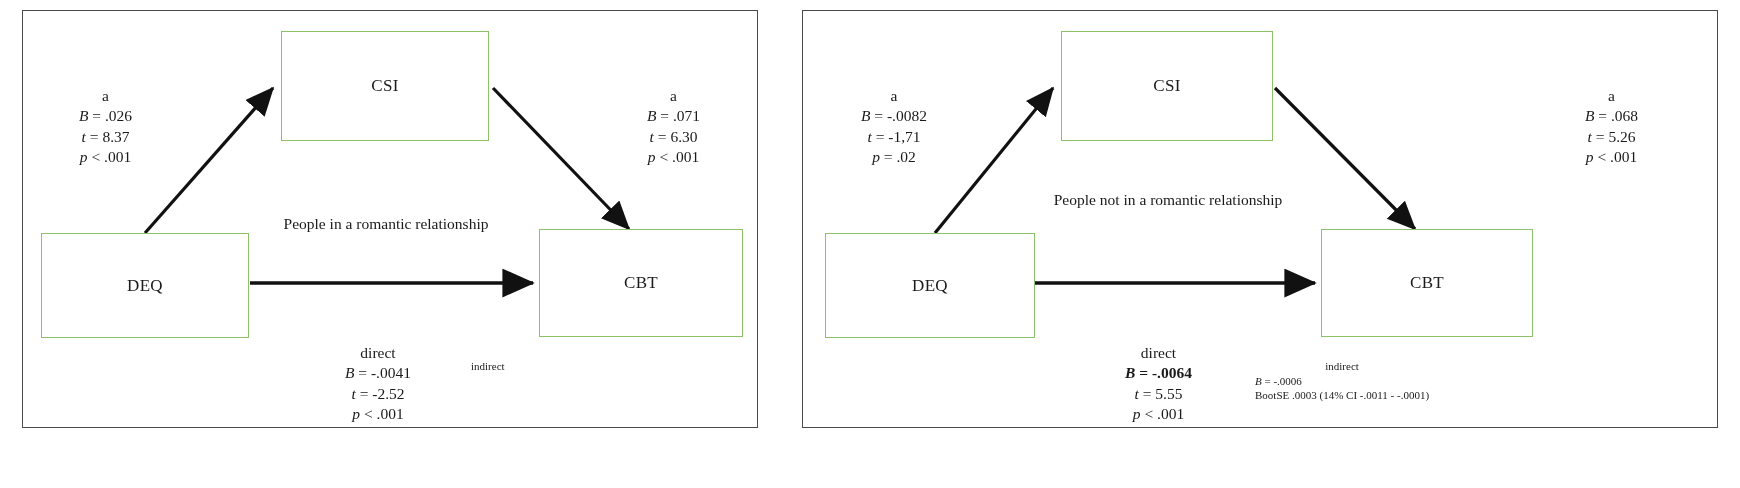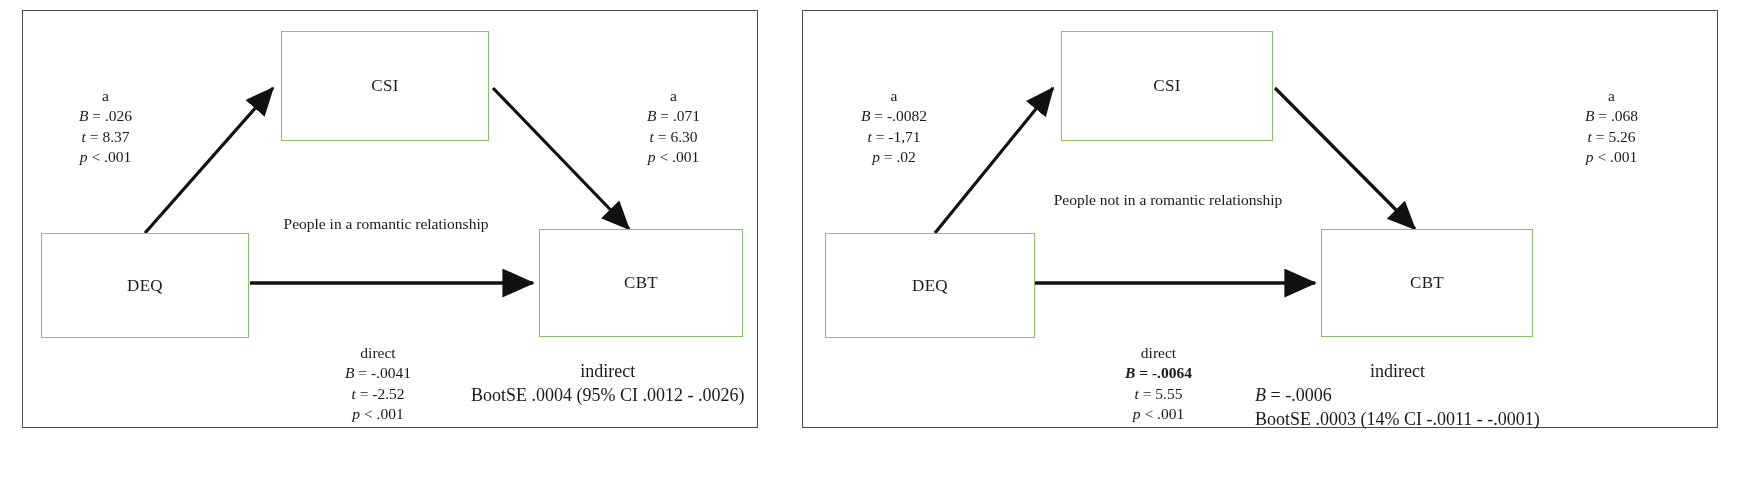--- a/index.html
+++ b/index.html
@@ -81,21 +81,21 @@
   .caption {
     position: absolute;
     font-size: 15.5px;
     white-space: nowrap;
     text-align: center;
     color: #1a1a1a;
   }
 
   .indirect-block {
     position: absolute;
-    font-size: 18px;
+    font-size: 11px;
     line-height: 1.34;
     white-space: nowrap;
     color: #1a1a1a;
   }
   .indirect-block .hdr {
     display: block;
     text-align: center;
   }
   .indirect-block .ln { display: block; }
 </style>
@@ -148,21 +148,20 @@
 
       <div class="stat-block" style="left:322px; top:332px;">
         <span class="hdr">direct</span>
         <span class="ln"><i class="sym">B</i> <span>= -.0041</span></span>
         <span class="ln"><i class="sym">t</i> <span>= -2.52</span></span>
         <span class="ln"><i class="sym">p</i> <span>&lt; .001</span></span>
       </div>
 
       <div class="indirect-block" style="left:448px; top:348px;">
         <span class="hdr">indirect</span>
-        <span class="ln">BootSE .0004 (95% CI .0012 - .0026)</span>
       </div>
 
     </div>
   </div>
 
   <div class="panel" id="panel-right">
     <div class="panel-inner">
 
       <svg class="arrows" width="916" height="418" viewBox="0 0 916 418">
         <defs>

